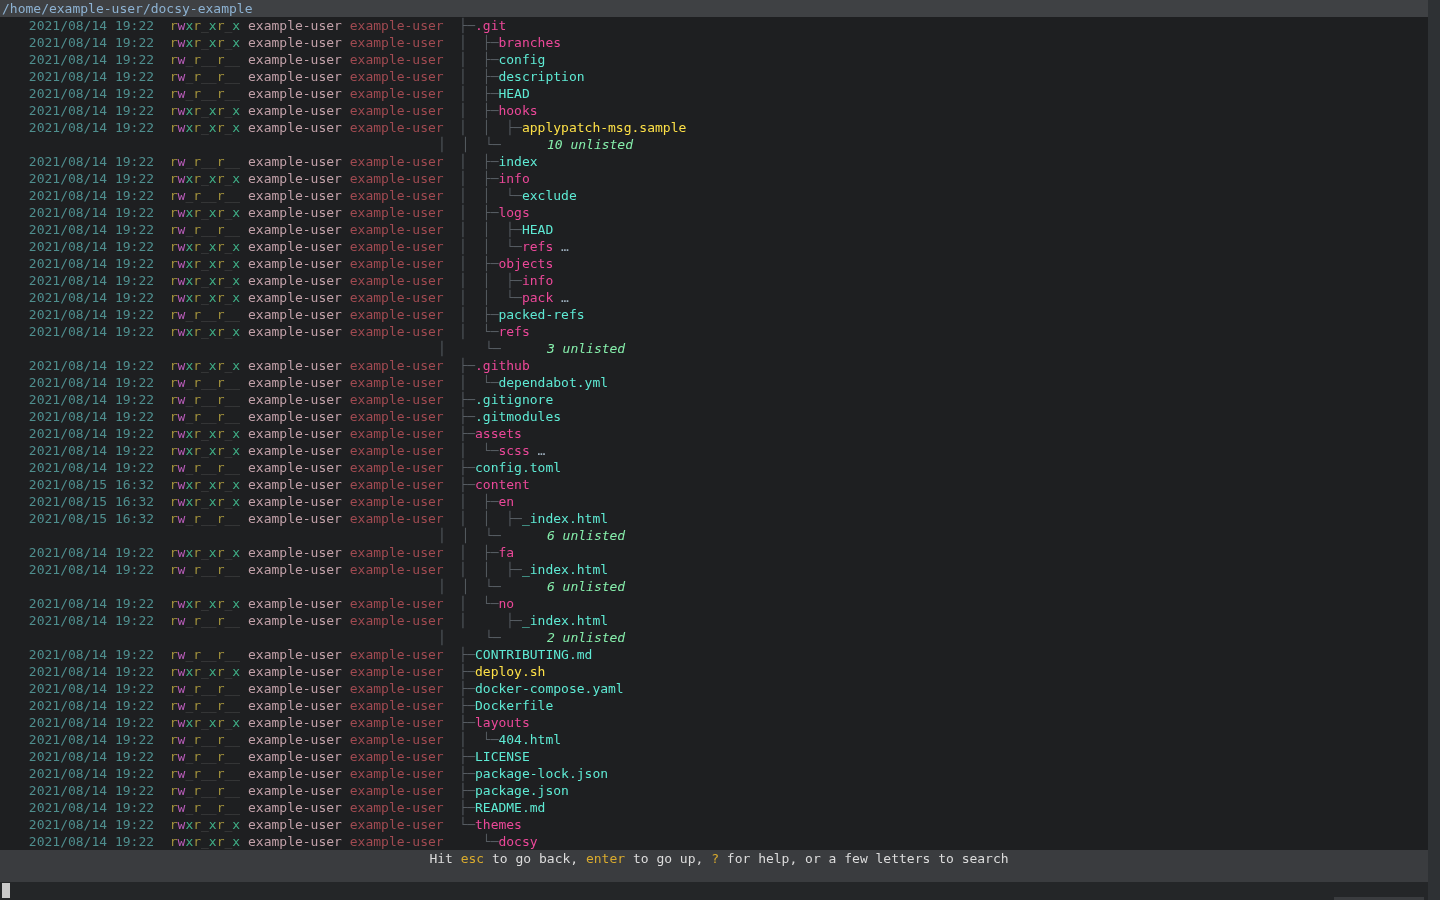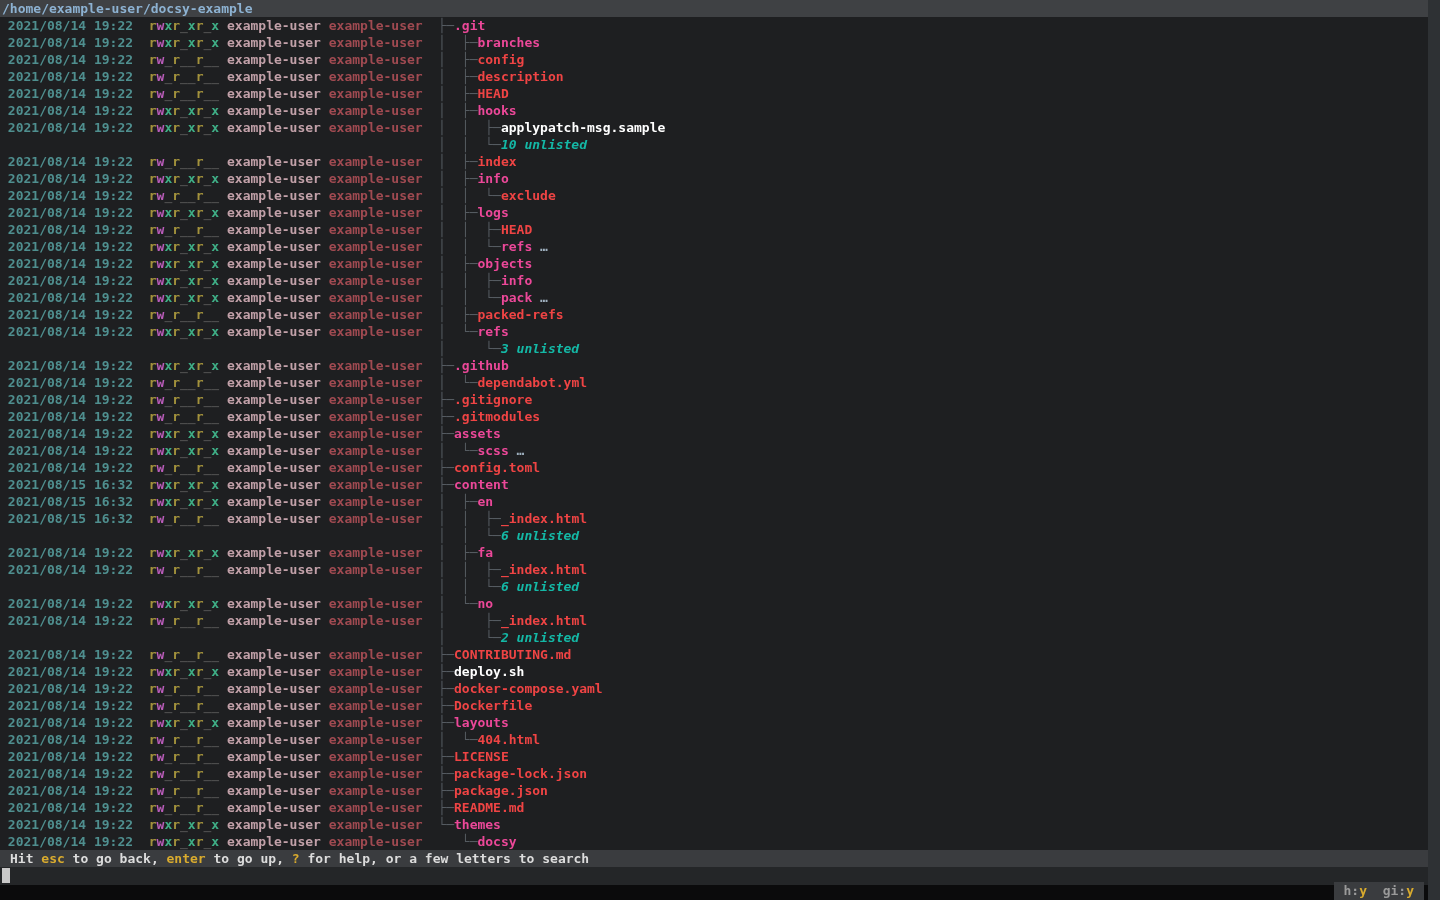--- a/index.html
+++ b/index.html
@@ -1,46 +1,46 @@
 <!DOCTYPE html>
 <html><head>
 <meta charset="utf-8">
 <style>
   * { margin:0; padding:0; box-sizing:border-box; }
   html,body { width:1440px; height:900px; background:#0b0b0c; overflow:hidden; }
   .terminal {
     position:relative; width:1440px; height:900px;
     font-family:"DejaVu Sans Mono","Liberation Mono",monospace;
-    font-size:13px; line-height:17px; background:#0b0b0c;font-weight:bold;
+    font-size:13px; line-height:17px; background:#0b0b0c;
   }
   .main { position:absolute; left:0; top:0; width:1428px; }
   .topbar {
     height:17px; background:#3f4144; color:#8db2d2;
     padding-left:2px; white-space:pre;
   }
   .content {
     height:833px; background:#1e1f21; white-space:pre; overflow:hidden;
   }
   .row { height:17px; white-space:pre; }
-  .c-date { color:#4f8f8f; }
+  .c-date { color:#4f8f8f;padding-left:21px; }
   .c-owner { color:#c2a1a9; }
   .c-group { color:#a04a51; }
   .p-r { color:#a3923c; }
   .p-w { color:#bb5dbb; }
   .p-x { color:#3fae86; }
   .p-u { color:#4c4c4c; }
   .t-line { color:#555b61; }
   .t-dir { color:#ec4899; }
-  .t-file { color:#ef4444; }
-  .t-exec { color:#ffffff; }
-  .t-unl { color:#14b8a6; font-style:italic; }
+  .t-file { color:#5eead4; }
+  .t-exec { color:#fde047; }
+  .t-unl { color:#86efac; font-style:italic;margin-left:46px; }
   .t-el { color:#9fb0bf; }
   .statusbar {
-    height:17px; background:#3a3c3f; color:#dcdcdc;
-    padding-left:10px; white-space:pre;
+    height:32px; background:#3a3c3f; color:#dcdcdc;
+    padding-left:10px; white-space:pre;text-align:center;
   }
   .s-key { color:#d9ab2e; }
   .inputbar {
     position:relative; height:18px; background:#242628; white-space:pre;
   }
   .cursor {
     position:absolute; left:2px; top:1px; width:8px; height:15px; background:#c9c9c9;
   }
   .flags {
     position:absolute; right:4px; top:15px; height:18px; line-height:18px;

